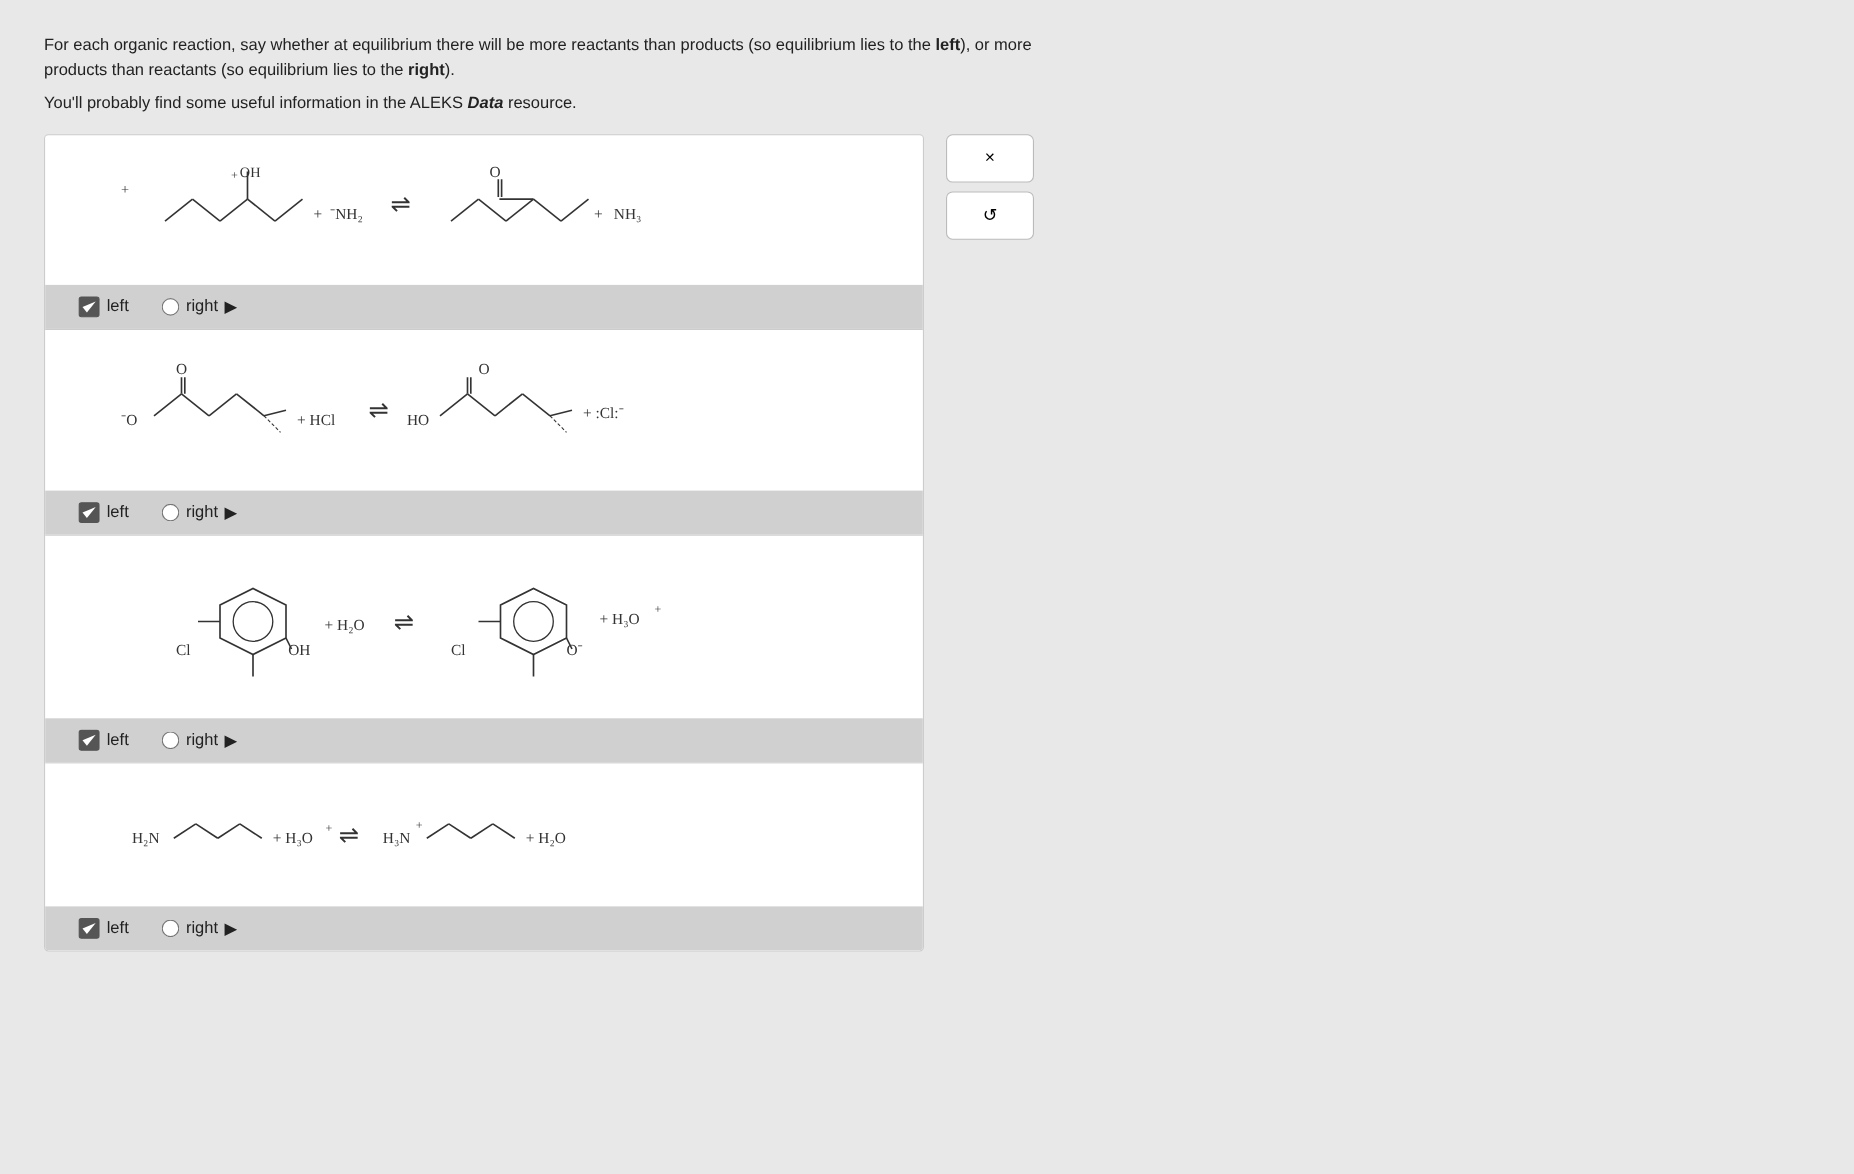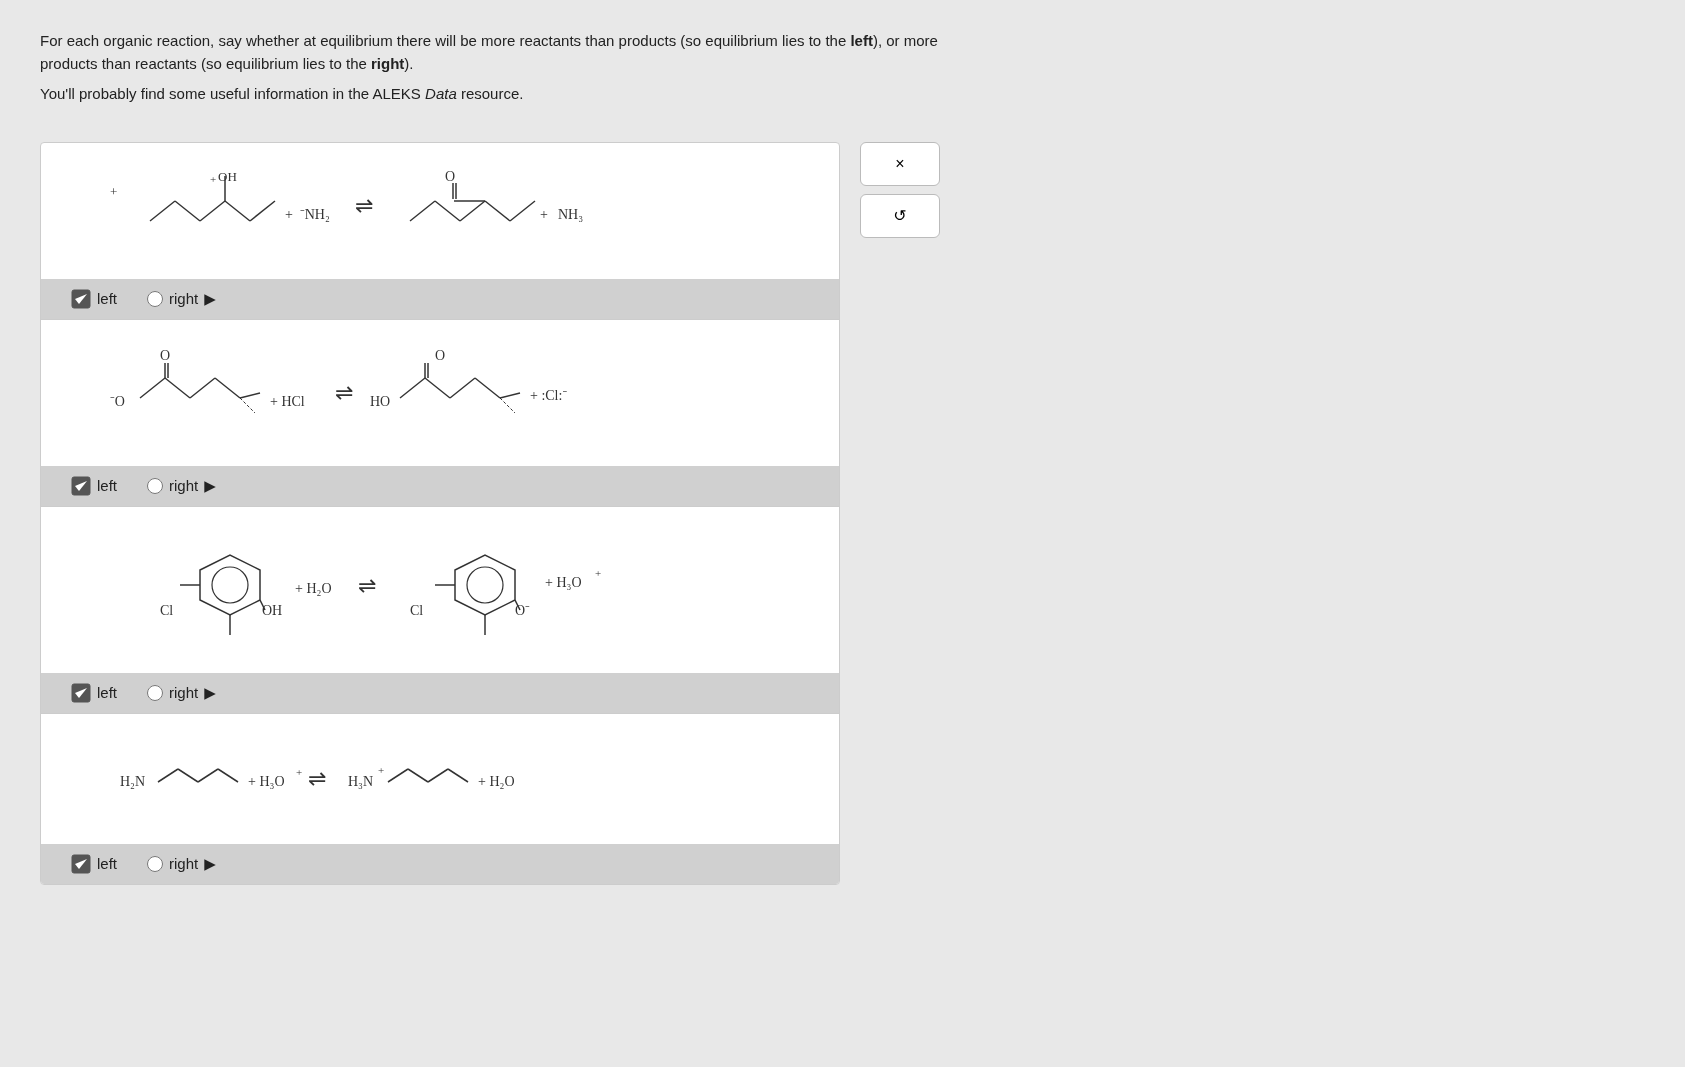--- a/index.html
+++ b/index.html
@@ -5,28 +5,28 @@
     * { box-sizing: border-box; margin: 0; padding: 0; }
     body {
       background: #e8e8e8;
       font-family: -apple-system, BlinkMacSystemFont, 'Segoe UI', Arial, sans-serif;
       font-size: 15px;
       color: #222;
       padding: 30px 40px;
     }
     .instructions {
       max-width: 900px;
-      margin-bottom: 36px;
+      margin-bottom: 16px;
       line-height: 1.5;
     }
     .instructions p {
       margin-bottom: 8px;
     }
     .bold { font-weight: bold; }
-    .italic { font-style: italic; }
+    .italic { font-style: italic; font-weight: bold; }
 
     .main-container {
       display: flex;
       gap: 20px;
       align-items: flex-start;
     }
 
     .reactions-table {
       background: white;
       border: 1.5px solid #ccc;

